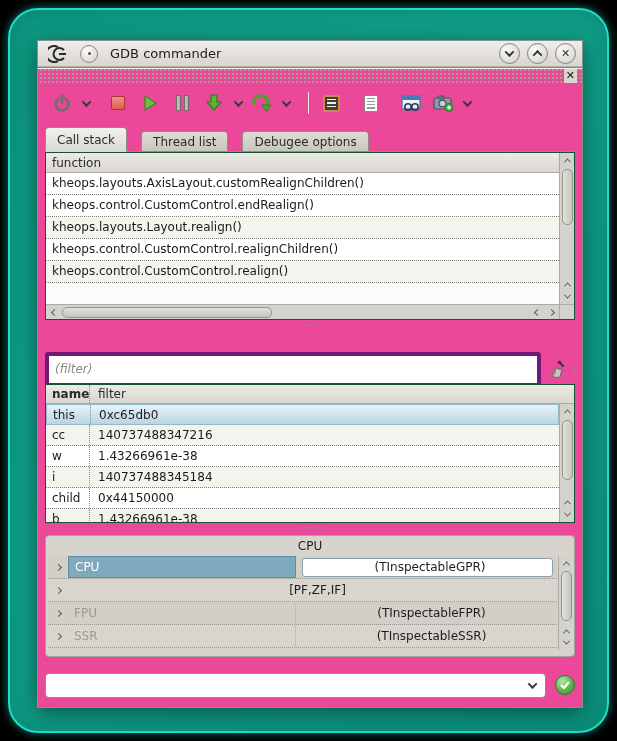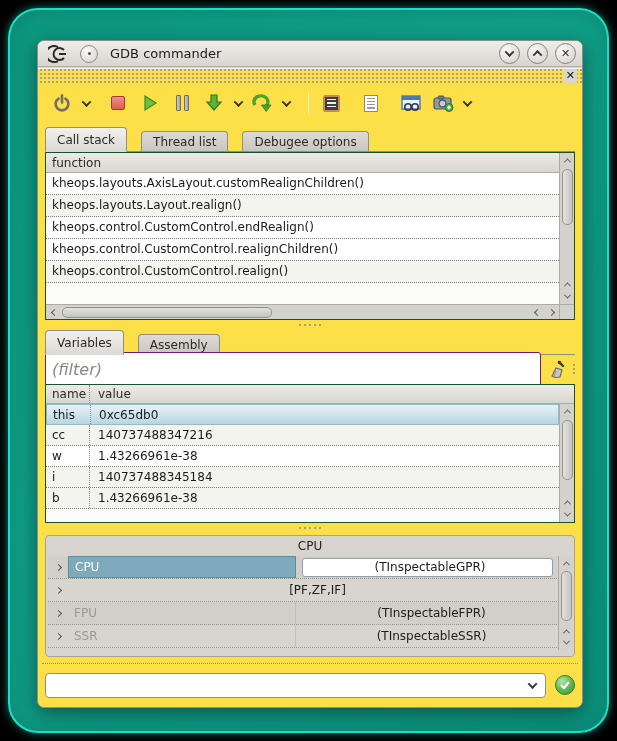--- a/index.html
+++ b/index.html
@@ -4,21 +4,21 @@
 <style>
   * { margin:0; padding:0; box-sizing:border-box; }
   html,body { width:617px; height:741px; }
   body { background:#000; font-family:"DejaVu Sans","Liberation Sans",sans-serif; position:relative; overflow:hidden; }
 
   .backdrop { position:absolute; left:8px; top:8px; width:601px; height:725px; border-radius:30px;
     background:linear-gradient(135deg,#0d9a82 0%,#10a189 40%,#0c9681 100%);
     border:2px solid #1fdec6; box-shadow:0 0 10px rgba(16,224,198,.55), inset 0 0 24px rgba(0,60,50,.25); }
 
   .window { position:absolute; left:37px; top:40px; width:546px; height:668px;
-    background:#fde047; border:1px solid #8f8d86; border-radius:7px;
+    background:#ec4899; border:1px solid #8f8d86; border-radius:0;
     box-shadow:0 5px 20px rgba(0,0,0,.45); overflow:hidden; }
 
   
   .titlebar { position:absolute; left:0; top:0; right:0; height:26px;
     background:linear-gradient(#efeeea,#d8d5cf); border-bottom:1px solid #b3b0a9;
     display:flex; align-items:center; padding:0 6px; }
   .appicon { width:22px; height:18px; margin-left:4px; }
   .pinbtn { width:18px; height:18px; border-radius:50%; margin-left:10px;
     background:radial-gradient(circle at 35% 30%,#fbfaf8,#d6d3cd); border:1px solid #8d8b84;
     display:flex; align-items:center; justify-content:center; }
@@ -84,30 +84,30 @@
   .corner { position:absolute; right:0; bottom:0; width:15px; height:15px; background:#d4d2cc; border-left:1px solid #aeaba4; border-top:1px solid #aeaba4; }
 
   
   .split { position:absolute; left:0; right:0; height:9px; display:flex; align-items:center; justify-content:center; gap:3px; }
   .split i { width:2px; height:2px; border-radius:50%; background:#8f8d86; }
   .split1 { top:279px; } .split2 { top:482px; }
   .splitline { position:absolute; left:4px; right:4px; top:622px; border-top:1px dotted #8f8d86; }
 
   
   .filterrow { position:absolute; left:7px; right:7px; top:316px; height:24px; display:flex; align-items:center; }
-  .filterinput { flex:1; height:35px; background:#fff; border:1px solid #701a75; border-radius:3px; font-size:16px; padding:0 6px; font-family:inherit; color:#222; }
+  .filterinput { flex:1; height:35px; background:#fff; border:4px solid #701a75; border-radius:3px; font-size:12px; padding:0 6px; font-family:inherit; color:#222; }
   .filterinput::placeholder { color:#8a8880; font-style:italic; }
   .broombtn { width:24px; height:24px; display:flex; align-items:center; justify-content:center; margin-left:4px; }
   .dots3 { display:flex; flex-direction:column; gap:2px; margin-left:4px; }
   .dots3 i { width:2px; height:2px; border-radius:50%; background:#8f8d86; }
 
   
   .varspanel { top:343px; height:139px; }
   .vhdr { height:19px; background:linear-gradient(#edebe6,#d9d6d0); border-bottom:1px solid #aeaba4; display:flex; font-size:12px; color:#2a2a28; align-items:center; }
-  .vhdr .h1 { width:44px; padding-left:6px; border-right:1px dotted #8f8d86; height:100%; display:flex; align-items:center; }
+  .vhdr .h1 { width:44px; padding-left:6px; border-right:1px dotted #8f8d86; height:100%; display:flex; align-items:center;font-weight:bold; }
   .vhdr .h2 { padding-left:8px; }
   .var-rows { position:absolute; left:0; right:15px; top:19px; bottom:0; overflow:hidden;text-align:right; }
   .vrow { height:21px; display:flex; font-size:12px; color:#1a1a1a; border-bottom:1px dotted #7d7b76; background:#fff; align-items:center; }
   .vrow.alt { background:#f4f4ef; }
   .vrow .vname { width:44px; padding-left:6px; border-right:1px dotted #8f8d86; height:100%; display:flex; align-items:center; }
   .vrow .vval { padding-left:8px; }
   .vrow.sel { background:linear-gradient(#e8f2f7,#b9d5e3); border:1px solid #93b9cc; border-bottom:1px solid #93b9cc; }
 
   
   .cpugroup { position:absolute; left:7px; right:7px; top:494px; height:122px; border:1px solid #a5a29b; border-radius:4px; background:#d7d4ce; }
@@ -255,22 +255,22 @@
   <div class="tabbar tabbar1" id="tabbar-top">
       <div class="tab active">Call stack</div>
       <div class="tab">Thread list</div>
       <div class="tab">Debugee options</div>
     </div>
 
   <div class="panel callstack">
     <div class="listheader">function</div>
     <div class="cs-rows" id="cs-rows">
         <div class="csrow">kheops.layouts.AxisLayout.customRealignChildren()</div>
+        <div class="csrow">kheops.control.CustomControl.endRealign()</div>
         <div class="csrow alt">kheops.layouts.Layout.realign()</div>
-        <div class="csrow">kheops.control.CustomControl.endRealign()</div>
         <div class="csrow">kheops.control.CustomControl.realignChildren()</div>
         <div class="csrow alt">kheops.control.CustomControl.realign()</div>
       </div>
     <div class="vscroll" style="top:0; bottom:15px;">
       <span class="arr" style="top:1px;">
           <i class="chv up sm"></i>
         </span>
       <span class="vthumb" style="top:16px; height:56px;"></span>
       <span class="arr" style="bottom:13px;">
           <i class="chv up sm"></i>
@@ -295,24 +295,20 @@
   </div>
 
   <div class="split split1">
       <i></i>
       <i></i>
       <i></i>
       <i></i>
       <i></i>
     </div>
 
-  <div class="tabbar tabbar2" id="tabbar-mid">
-      <div class="tab active">Variables</div>
-      <div class="tab">Assembly</div>
-    </div>
 
   <div class="filterrow">
     <input class="filterinput" placeholder="(filter)" style="">
     <span class="broombtn">
       <svg width="19" height="19" viewBox="0 0 19 19">
         <line x1="11" y1="2" x2="15" y2="6" stroke="#3a3a38" stroke-width="2.4" stroke-linecap="round"></line>
         <circle cx="11.5" cy="2.5" r="1.8" fill="#3a3a38"></circle>
         <polygon points="4,16 8,8 14,10 12,17 7,17.5" fill="#c9c6c0" stroke="#6e6c66" stroke-width="1.2"></polygon>
         <line x1="6" y1="16.5" x2="8" y2="11" stroke="#8f8d86" stroke-width="1"></line>
       </svg>
@@ -320,38 +316,42 @@
     <span class="dots3">
         <i></i>
         <i></i>
         <i></i>
       </span>
   </div>
 
   <div class="panel varspanel">
     <div class="vhdr">
       <span class="h1">name</span>
-      <span class="h2">value</span>
+      <span class="h2">filter</span>
     </div>
     <div class="var-rows" id="var-rows">
         <div class="vrow sel">
           <span class="vname">this</span>
           <span class="vval">0xc65db0</span>
         </div>
         <div class="vrow alt">
           <span class="vname">cc</span>
           <span class="vval">140737488347216</span>
         </div>
         <div class="vrow">
           <span class="vname">w</span>
           <span class="vval">1.43266961e-38</span>
         </div>
         <div class="vrow alt">
           <span class="vname">i</span>
           <span class="vval">140737488345184</span>
+        </div>
+        <div class="vrow">
+          <span class="vname">child</span>
+          <span class="vval">0x44150000</span>
         </div>
         <div class="vrow alt">
           <span class="vname">b</span>
           <span class="vval">1.43266961e-38</span>
         </div>
       </div>
     <div class="vscroll" style="top:19px; bottom:0;">
       <span class="arr" style="top:1px;">
           <i class="chv up sm"></i>
         </span>

